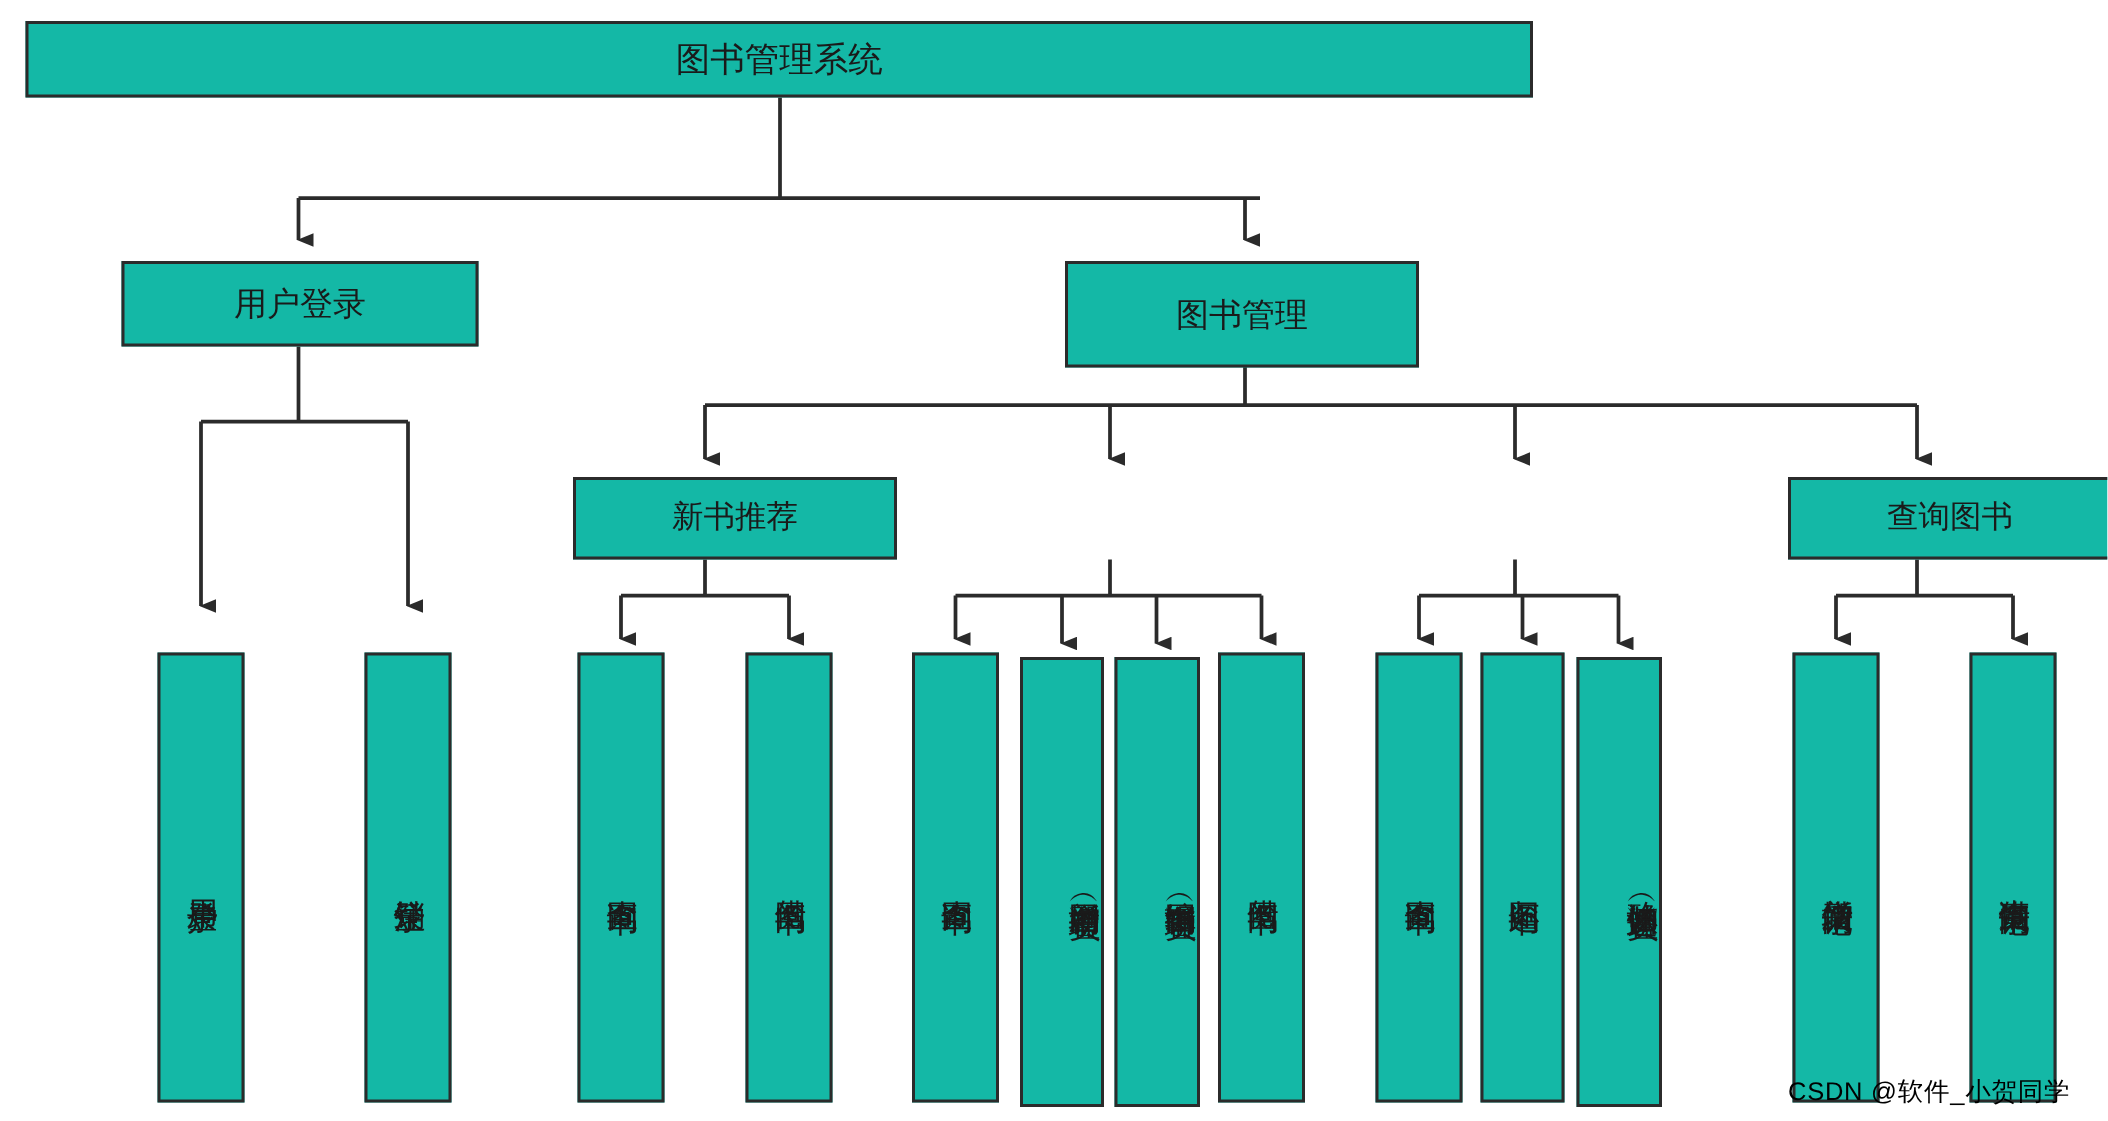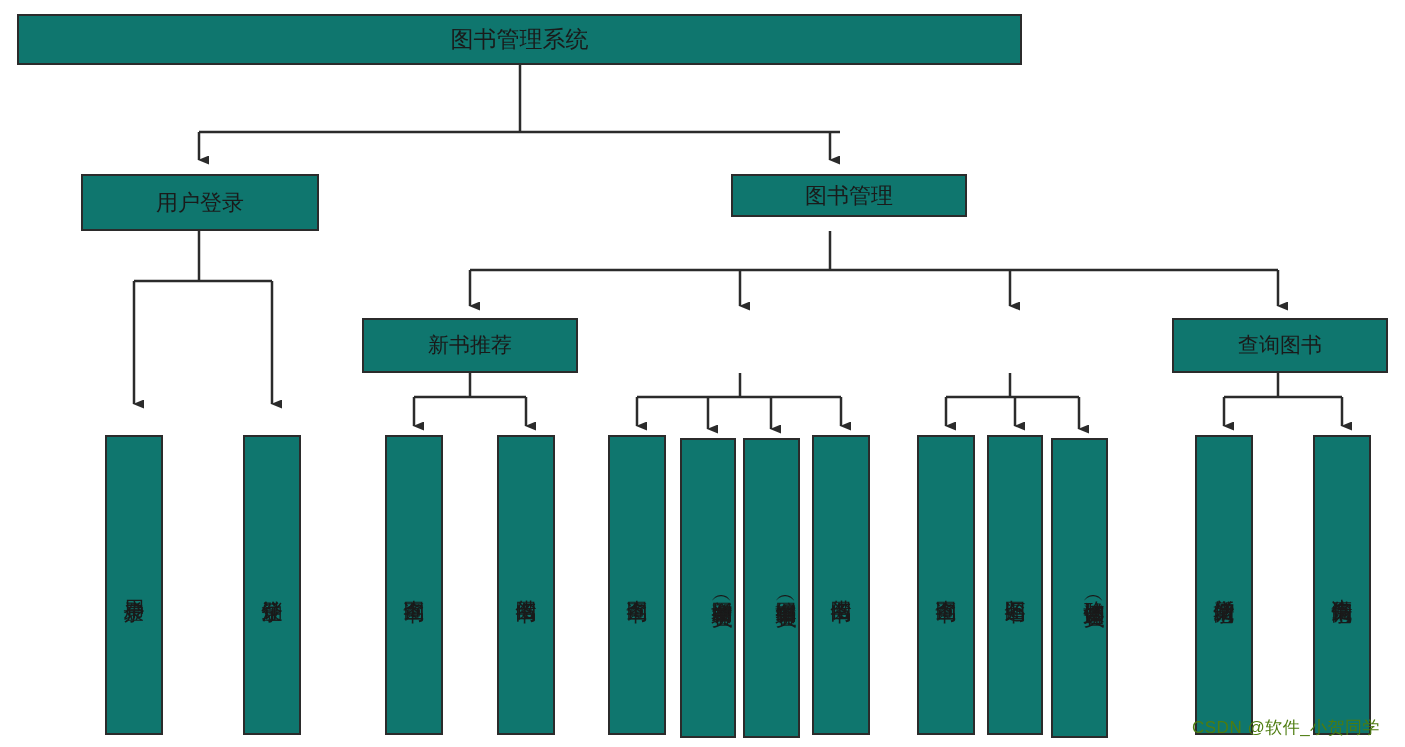--- a/index.html
+++ b/index.html
@@ -23,50 +23,51 @@
     left: 0;
     top: 0;
     width: 1405px;
     height: 747px;
     pointer-events: none;
   }
   .node {
     position: absolute;
     box-sizing: border-box;
     border: 2.5px solid #2b2b2b;
-    background: #0f766e;
+    background: #14b8a6;
     display: flex;
     align-items: center;
     justify-content: center;
     color: #1a1a1a;
     line-height: 1.15;
   }
   .node.root {
     font-size: 23px;
   }
   .node.level2 {
     font-size: 22px;
   }
   .node.level3 {
     font-size: 21px;
+    margin-left: 20px;
   }
   
   .node.leaf {
     font-size: 21px;
     writing-mode: vertical-rl;
     text-orientation: upright;
     letter-spacing: 1px;
     padding: 6px 0;
   }
   .node.leaf.top-align {
     align-items: flex-start;
   }
   .watermark {
     position: absolute;
-    color: #4d7c0f;
+    color: #000000;
     font-size: 17px;
     white-space: nowrap;
     letter-spacing: 0.5px;
   }
 </style>
 </head>
 <body>
 
 <div id="canvas">
 
@@ -117,21 +118,21 @@
       <path d="M1224,397 L1342,397"></path>
       <path d="M1224,397 L1224,426" marker-end="url(#arrow)"></path>
       <path d="M1342,397 L1342,426" marker-end="url(#arrow)"></path>
     </g>
   </svg>
 
   <div class="node root" style="left:17px; top:14px; width:1005px; height:51px;">图书管理系统</div>
 
   <div class="node level2" style="left:81px; top:174px; width:238px; height:57px;">用户登录</div>
 
-  <div class="node level2" style="left:731px; top:174px; width:236px; height:43px;">图书管理</div>
+  <div class="node level2" style="left:710px; top:174px; width:236px; height:71px;">图书管理</div>
 
   <div class="node level3" style="left:362px; top:318px; width:216px; height:55px;">新书推荐</div>
 
 
 
   <div class="node level3" style="left:1172px; top:318px; width:216px; height:55px;">查询图书</div>
 
   <div class="node leaf" style="left:105px; top:435px; width:58px; height:300px;">用户登录</div>
 
   <div class="node leaf" style="left:243px; top:435px; width:58px; height:300px;">注销登录</div>

